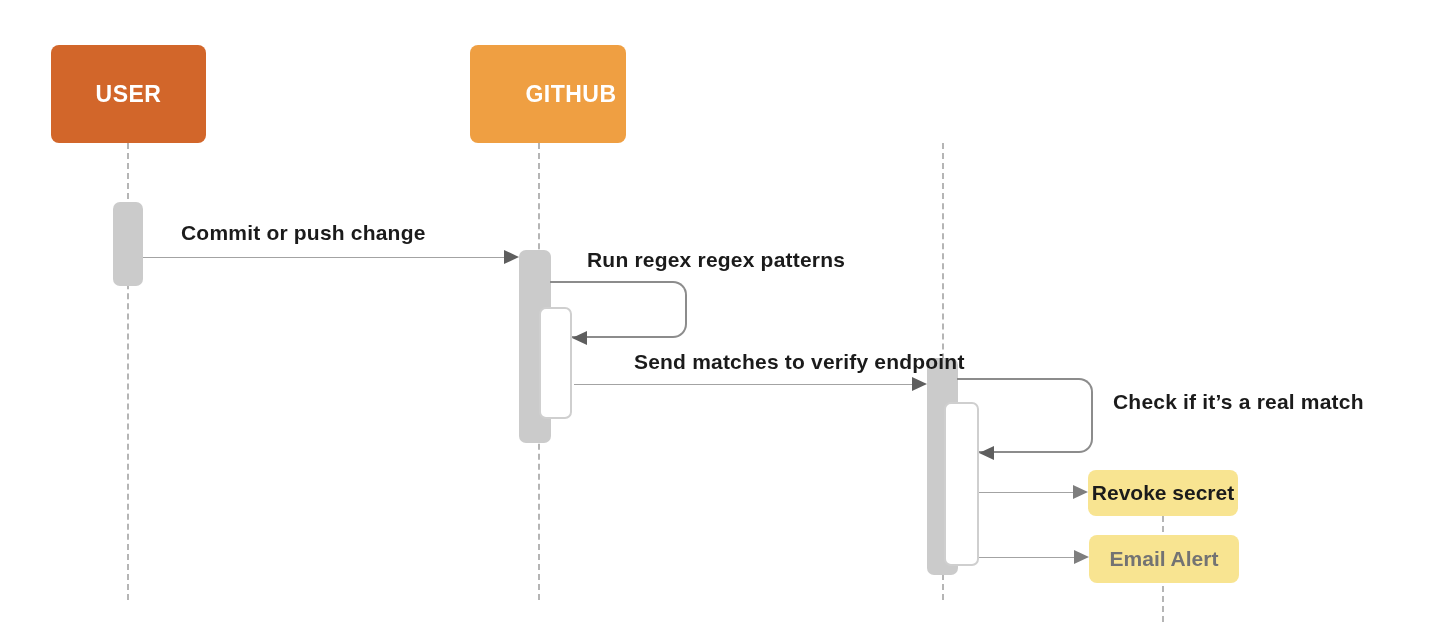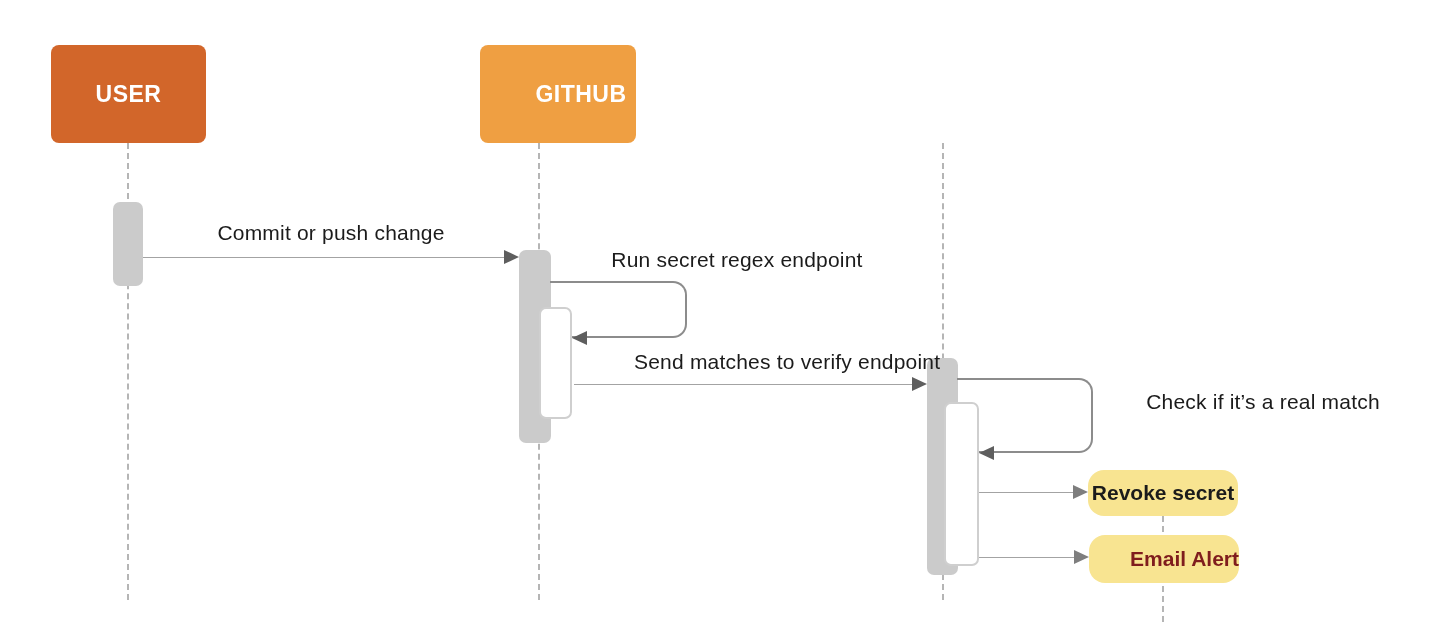--- a/index.html
+++ b/index.html
@@ -26,21 +26,21 @@
     color: #ffffff;
     font-weight: bold;
     font-size: 23px;
     letter-spacing: 0.5px;
     text-align: center;
     white-space: pre-line;
     line-height: 1.22;
     z-index: 6;
   }
   .actor-user    { left: 51px;  width: 155px; background: #d2662a; }
-  .actor-github  { left: 480px; width: 156px; background: #ef9f42; padding-left: 46px; }
+  .actor-github  { left: 470px; width: 156px; background: #ef9f42; padding-left: 46px; }
   .actor-verify  { left: 865px; width: 156px; background: #f0be58; font-size: 22px; }
 
   
   .lifeline {
     position: absolute;
     width: 0;
     border-left: 2px dashed #b5b5b5;
     z-index: 1;
   }
   .lifeline-user   { left: 127px;  top: 143px; height: 457px; }
@@ -100,43 +100,42 @@
     border-top: 7px solid transparent;
     border-bottom: 7px solid transparent;
     border-right: 15px solid #5e5e5e;
   }
   .arr-mid.arr-right { border-left-color: #7e7e7e; }
 
   
   .msg-label {
     position: absolute;
     width: 300px;
-    text-align: center;
-    font-weight: normal;
+    font-weight: bold;
     font-size: 21px;
     color: #1b1b1b;
     letter-spacing: 0.2px;
     z-index: 5;
     white-space: nowrap;
   }
 
   
   .note {
     position: absolute;
     background: #f8e491;
-    border-radius: 16px;
+    border-radius: 8px;
     display: flex;
     align-items: center;
     justify-content: center;
     font-weight: bold;
     font-size: 21px;
     z-index: 6;
   }
   .note-revoke { left: 1088px; top: 470px; width: 150px; height: 46px; color: #1b1b1b; }
-  .note-email  { left: 1089px; top: 535px; width: 150px; height: 48px; color: #7f1d1d; justify-content: flex-end; }
+  .note-email  { left: 1089px; top: 535px; width: 150px; height: 48px; color: #737373; }
 </style>
 </head>
 <body>
 
 <div class="canvas">
 
   <div class="lifeline lifeline-user"></div>
   <div class="lifeline lifeline-github"></div>
   <div class="lifeline lifeline-verify"></div>
   <div class="lifeline lifeline-note"></div>
@@ -155,21 +154,21 @@
   <div class="loop loop-github"></div>
   <div class="loop loop-verify"></div>
 
   <div class="nested nested-github"></div>
   <div class="nested nested-verify"></div>
 
   <div class="msg-label" style="left:181px; top:221px;">Commit or push change</div>
   <div class="hline" style="left:143px; top:257px; width:363px;"></div>
   <div class="arr arr-right" style="left:504px; top:250px;"></div>
 
-  <div class="msg-label" style="left:587px; top:248px;">Run secret regex endpoint</div>
+  <div class="msg-label" style="left:587px; top:248px;">Run regex regex patterns</div>
   <div class="arr arr-left" style="left:572px; top:331px;"></div>
 
   <div class="msg-label" style="left:598px; top:350px;margin-left:36px;">Send matches to verify endpoint</div>
   <div class="hline" style="left:574px; top:384px; width:340px;"></div>
   <div class="arr arr-right" style="left:912px; top:377px;"></div>
 
   <div class="msg-label" style="left:1113px; top:390px;">Check if it’s a real match</div>
   <div class="arr arr-left" style="left:979px; top:446px;"></div>
 
   <div class="hline" style="left:979px; top:492px; width:95px;"></div>

